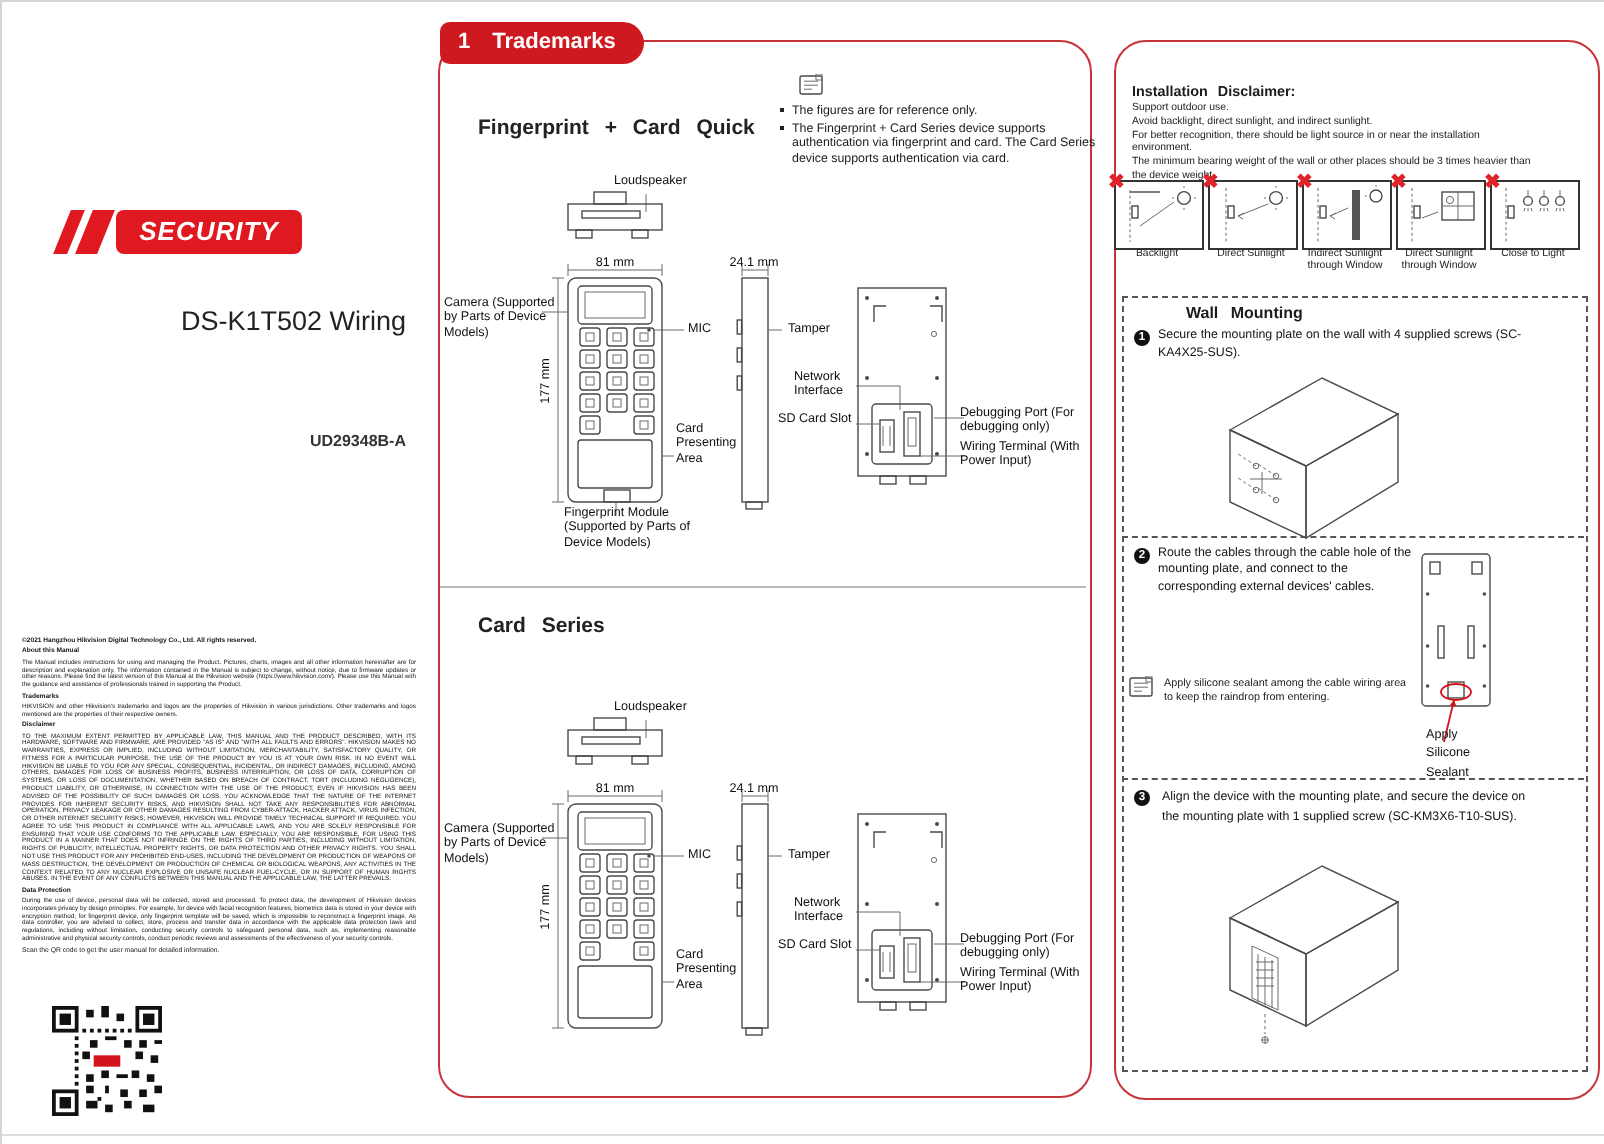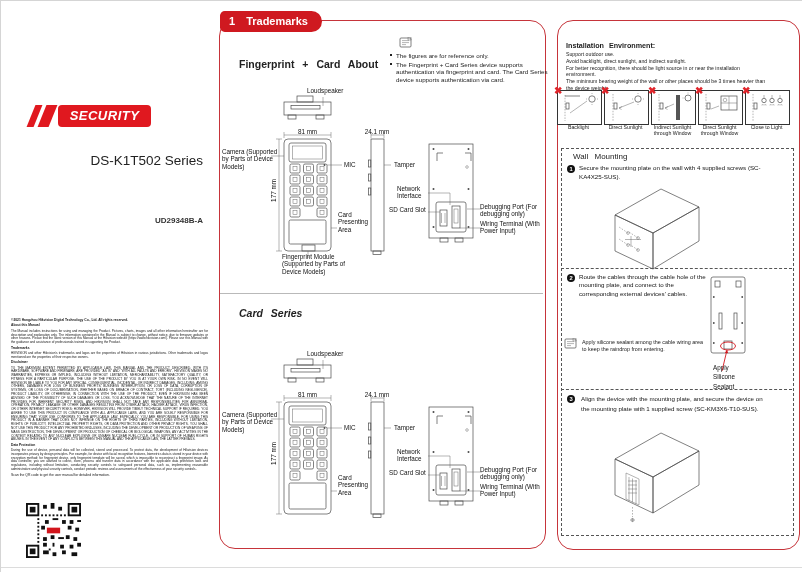--- a/index.html
+++ b/index.html
@@ -30,21 +30,21 @@
   .rot{transform:rotate(-90deg);transform-origin:center;}
   .divider{position:absolute;left:219px;top:292px;width:323px;border-top:1px solid #b9b9b9;}
   
   .env-head{position:absolute;font-weight:bold;font-size:7.2px;word-spacing:3px;}
   .env-txt{position:absolute;font-size:5.2px;line-height:1.3;width:202px;color:#222;}
   .env-box{position:absolute;width:43px;height:33px;border:0.8px solid #333;background:#fff;}
   .env-x{position:absolute;left:-4px;top:-6px;color:#e0242a;font-weight:bold;font-size:10px;}
   .env-cap{position:absolute;width:47px;text-align:center;font-size:5.2px;line-height:1.15;color:#222;}
   .dash-box{position:absolute;border:1px dashed #555;}
   .dash-sep{position:absolute;border-top:1px dashed #555;}
-  .wall-head{position:absolute;font-weight:normal;font-size:8px;word-spacing:4px;}
+  .wall-head{position:absolute;font-weight:bold;font-size:8px;word-spacing:4px;margin-left:20px;}
   .stepnum{position:absolute;width:8px;height:8px;border-radius:50%;background:#111;color:#fff;
            font-size:5.8px;font-weight:bold;text-align:center;line-height:8px;}
   .steptxt{position:absolute;font-size:6.2px;line-height:1.45;color:#151515;}
   .notetxt{position:absolute;font-size:5.4px;line-height:1.35;color:#222;}
   svg .ln{fill:none;stroke:#4a4a4a;stroke-width:0.7;}
   svg .thin{fill:none;stroke:#6a6a6a;stroke-width:0.5;}
   svg .fillc{fill:#4a4a4a;stroke:none;}
   svg .red{stroke:#d2151c;fill:none;stroke-width:0.9;}
   .footer-line{position:absolute;left:0;right:0;top:566px;border-top:1px solid #dcdcdc;}
 </style>
@@ -53,21 +53,21 @@
 
 <div id="page">
 
   <div>
     <div class="logo-slash" style="left:30px;width:7px;"></div>
     <div class="logo-slash" style="left:41px;width:11px;"></div>
     <div class="logo-rect">SECURITY</div>
   </div>
 
   <div class="title abs" style="top:152px;">
-    <div class="t1">DS-K1T502 Series</div>
+    <div class="t1">DS-K1T502 Wiring</div>
   </div>
   <div class="title abs t3" style="top:215px;">UD29348B-A</div>
 
   <div class="legal">
     <div class="sec"><b>©2021 Hangzhou Hikvision Digital Technology Co., Ltd. All rights reserved.</b></div>
     <div class="sec"><b>About this Manual</b></div>
     <div class="sec">The Manual includes instructions for using and managing the Product. Pictures, charts, images and all other information hereinafter are for description and explanation only. The information contained in the Manual is subject to change, without notice, due to firmware updates or other reasons. Please find the latest version of this Manual at the Hikvision website (https://www.hikvision.com/). Please use this Manual with the guidance and assistance of professionals trained in supporting the Product.</div>
     <div class="sec"><b>Trademarks</b></div>
     <div class="sec">HIKVISION and other Hikvision's trademarks and logos are the properties of Hikvision in various jurisdictions. Other trademarks and logos mentioned are the properties of their respective owners.</div>
     <div class="sec"><b>Disclaimer</b></div>
@@ -141,22 +141,22 @@
   <svg class="abs" style="left:398px;top:36px;" width="14" height="12" viewBox="0 0 14 12">
     <rect x="1" y="1" width="11" height="9" rx="1" class="ln"></rect>
     <path d="M3 3.6 H10 M3 5.6 H10 M3 7.6 H7" class="thin"></path>
     <rect x="9" y="0" width="3" height="3" class="thin"></rect>
   </svg>
   <div class="abs" style="left:389px;top:51px;width:158px;font-size:6.2px;line-height:1.22;">
     <div class="note-item">The figures are for reference only.</div>
     <div class="note-item">The Fingerprint + Card Series device supports authentication via fingerprint and card. The Card Series device supports authentication via card.</div>
   </div>
 
-  <div class="h-series" style="left:238px;top:57px;">Fingerprint + Card About</div>
-  <div class="h-series" style="left:238px;top:306px;font-style:italic;">Card Series</div>
+  <div class="h-series" style="left:238px;top:57px;">Fingerprint + Card Quick</div>
+  <div class="h-series" style="left:238px;top:306px;">Card Series</div>
   <div class="divider"></div>
 
   <svg class="abs" style="left:220px;top:85px;" width="325" height="205" viewBox="0 0 325 205">
 
     <path d="M102 11 V20" class="thin"></path>
     <rect x="76" y="10" width="16" height="6" class="ln"></rect>
     <rect x="63" y="16" width="47" height="13" class="ln"></rect>
     <rect x="70" y="19.5" width="29" height="3.5" class="ln"></rect>
     <rect x="67" y="29" width="8" height="4" class="ln"></rect>
       <rect x="95" y="29" width="8" height="4" class="ln"></rect>
@@ -343,21 +343,21 @@
   <div class="lbl" style="left:343px;top:423px;">MIC</div>
   <div class="lbl" style="left:337px;top:473px;width:42px;">Card Presenting Area</div>
   <div class="lbl" style="left:393px;top:423px;">Tamper</div>
   <div class="lbl" style="left:396px;top:447px;width:42px;">Network Interface</div>
   <div class="lbl" style="left:388px;top:468px;">SD Card Slot</div>
   <div class="lbl" style="left:479px;top:465px;width:64px;">Debugging Port (For debugging only)</div>
   <div class="lbl" style="left:479px;top:482px;width:64px;">Wiring Terminal (With Power Input)</div>
 
   <div class="redbox" style="left:556px;top:19px;width:241px;height:528px;"></div>
 
-  <div class="env-head" style="left:565px;top:40px;">Installation Environment:</div>
+  <div class="env-head" style="left:565px;top:40px;">Installation Disclaimer:</div>
   <div class="env-txt" style="left:565px;top:50px;">
     <div>Support outdoor use.</div>
     <div>Avoid backlight, direct sunlight, and indirect sunlight.</div>
     <div>For better recognition, there should be light source in or near the installation environment.</div>
     <div>The minimum bearing weight of the wall or other places should be 3 times heavier than the device weight.</div>
   </div>
 
   <div class="env-box" style="left:556px;top:89px;">
     <span class="env-x">✖</span>
     <svg width="43" height="33" viewBox="0 0 43 33">

